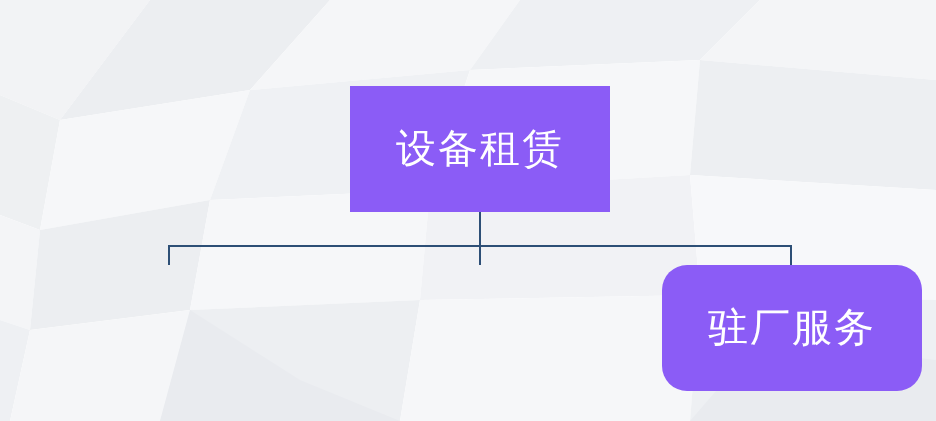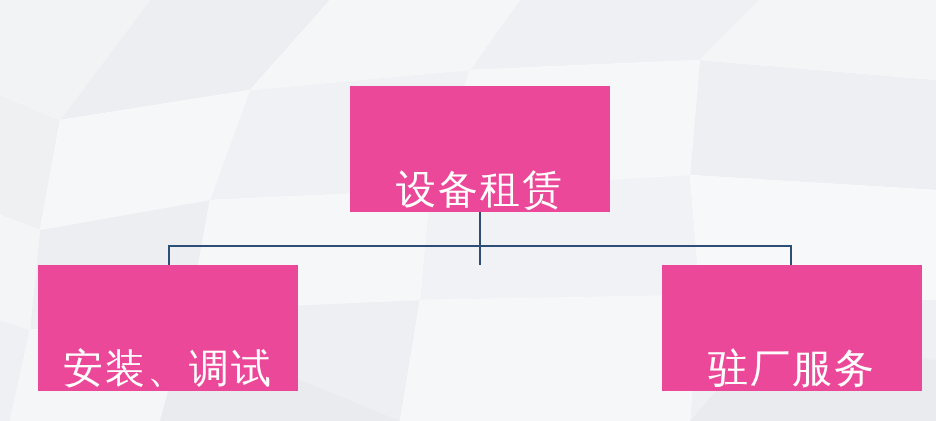--- a/index.html
+++ b/index.html
@@ -21,24 +21,24 @@
   }
   
   .facet {
     position: absolute;
     top: 0; left: 0;
     width: 936px; height: 421px;
     pointer-events: none;
   }
   .node {
     position: absolute;
-    background: #ec4899;
+    background: #8b5cf6;
     color: #ffffff;
     display: flex;
-    align-items: flex-end;
+    align-items: center;
     justify-content: center;
     text-align: center;
     letter-spacing: 2px;
     line-height: 1.1;
     box-sizing: border-box;
   }
   .node-root {
     left: 350px;
     top: 86px;
     width: 260px;
@@ -46,21 +46,21 @@
     font-size: 40px;
   }
   .node-child {
     top: 265px;
     width: 260px;
     height: 126px;
     font-size: 40px;
   }
   .child-0 { left: 38px; }
   .child-1 { left: 350px; }
-  .child-2 { left: 662px; }
+  .child-2 { left: 662px; border-radius: 25px; }
 
   
   .conn {
     position: absolute;
     background: #2d4f76;
   }
   .conn-v-root {
     left: 479px;
     top: 212px;
     width: 2px;
@@ -125,22 +125,19 @@
   <div class="conn conn-v-root"></div>
   <div class="conn conn-h"></div>
   <div class="conn conn-v-left"></div>
   <div class="conn conn-v-mid"></div>
   <div class="conn conn-v-right"></div>
 
   <div class="node node-root">
     <span>设备租赁</span>
   </div>
 
-  <div class="node node-child child-0">
-    <span>安装、调试</span>
-  </div>
 
 
   <div class="node node-child child-2">
     <span>驻厂服务</span>
   </div>
 
 </div>
 
 </body></html>

